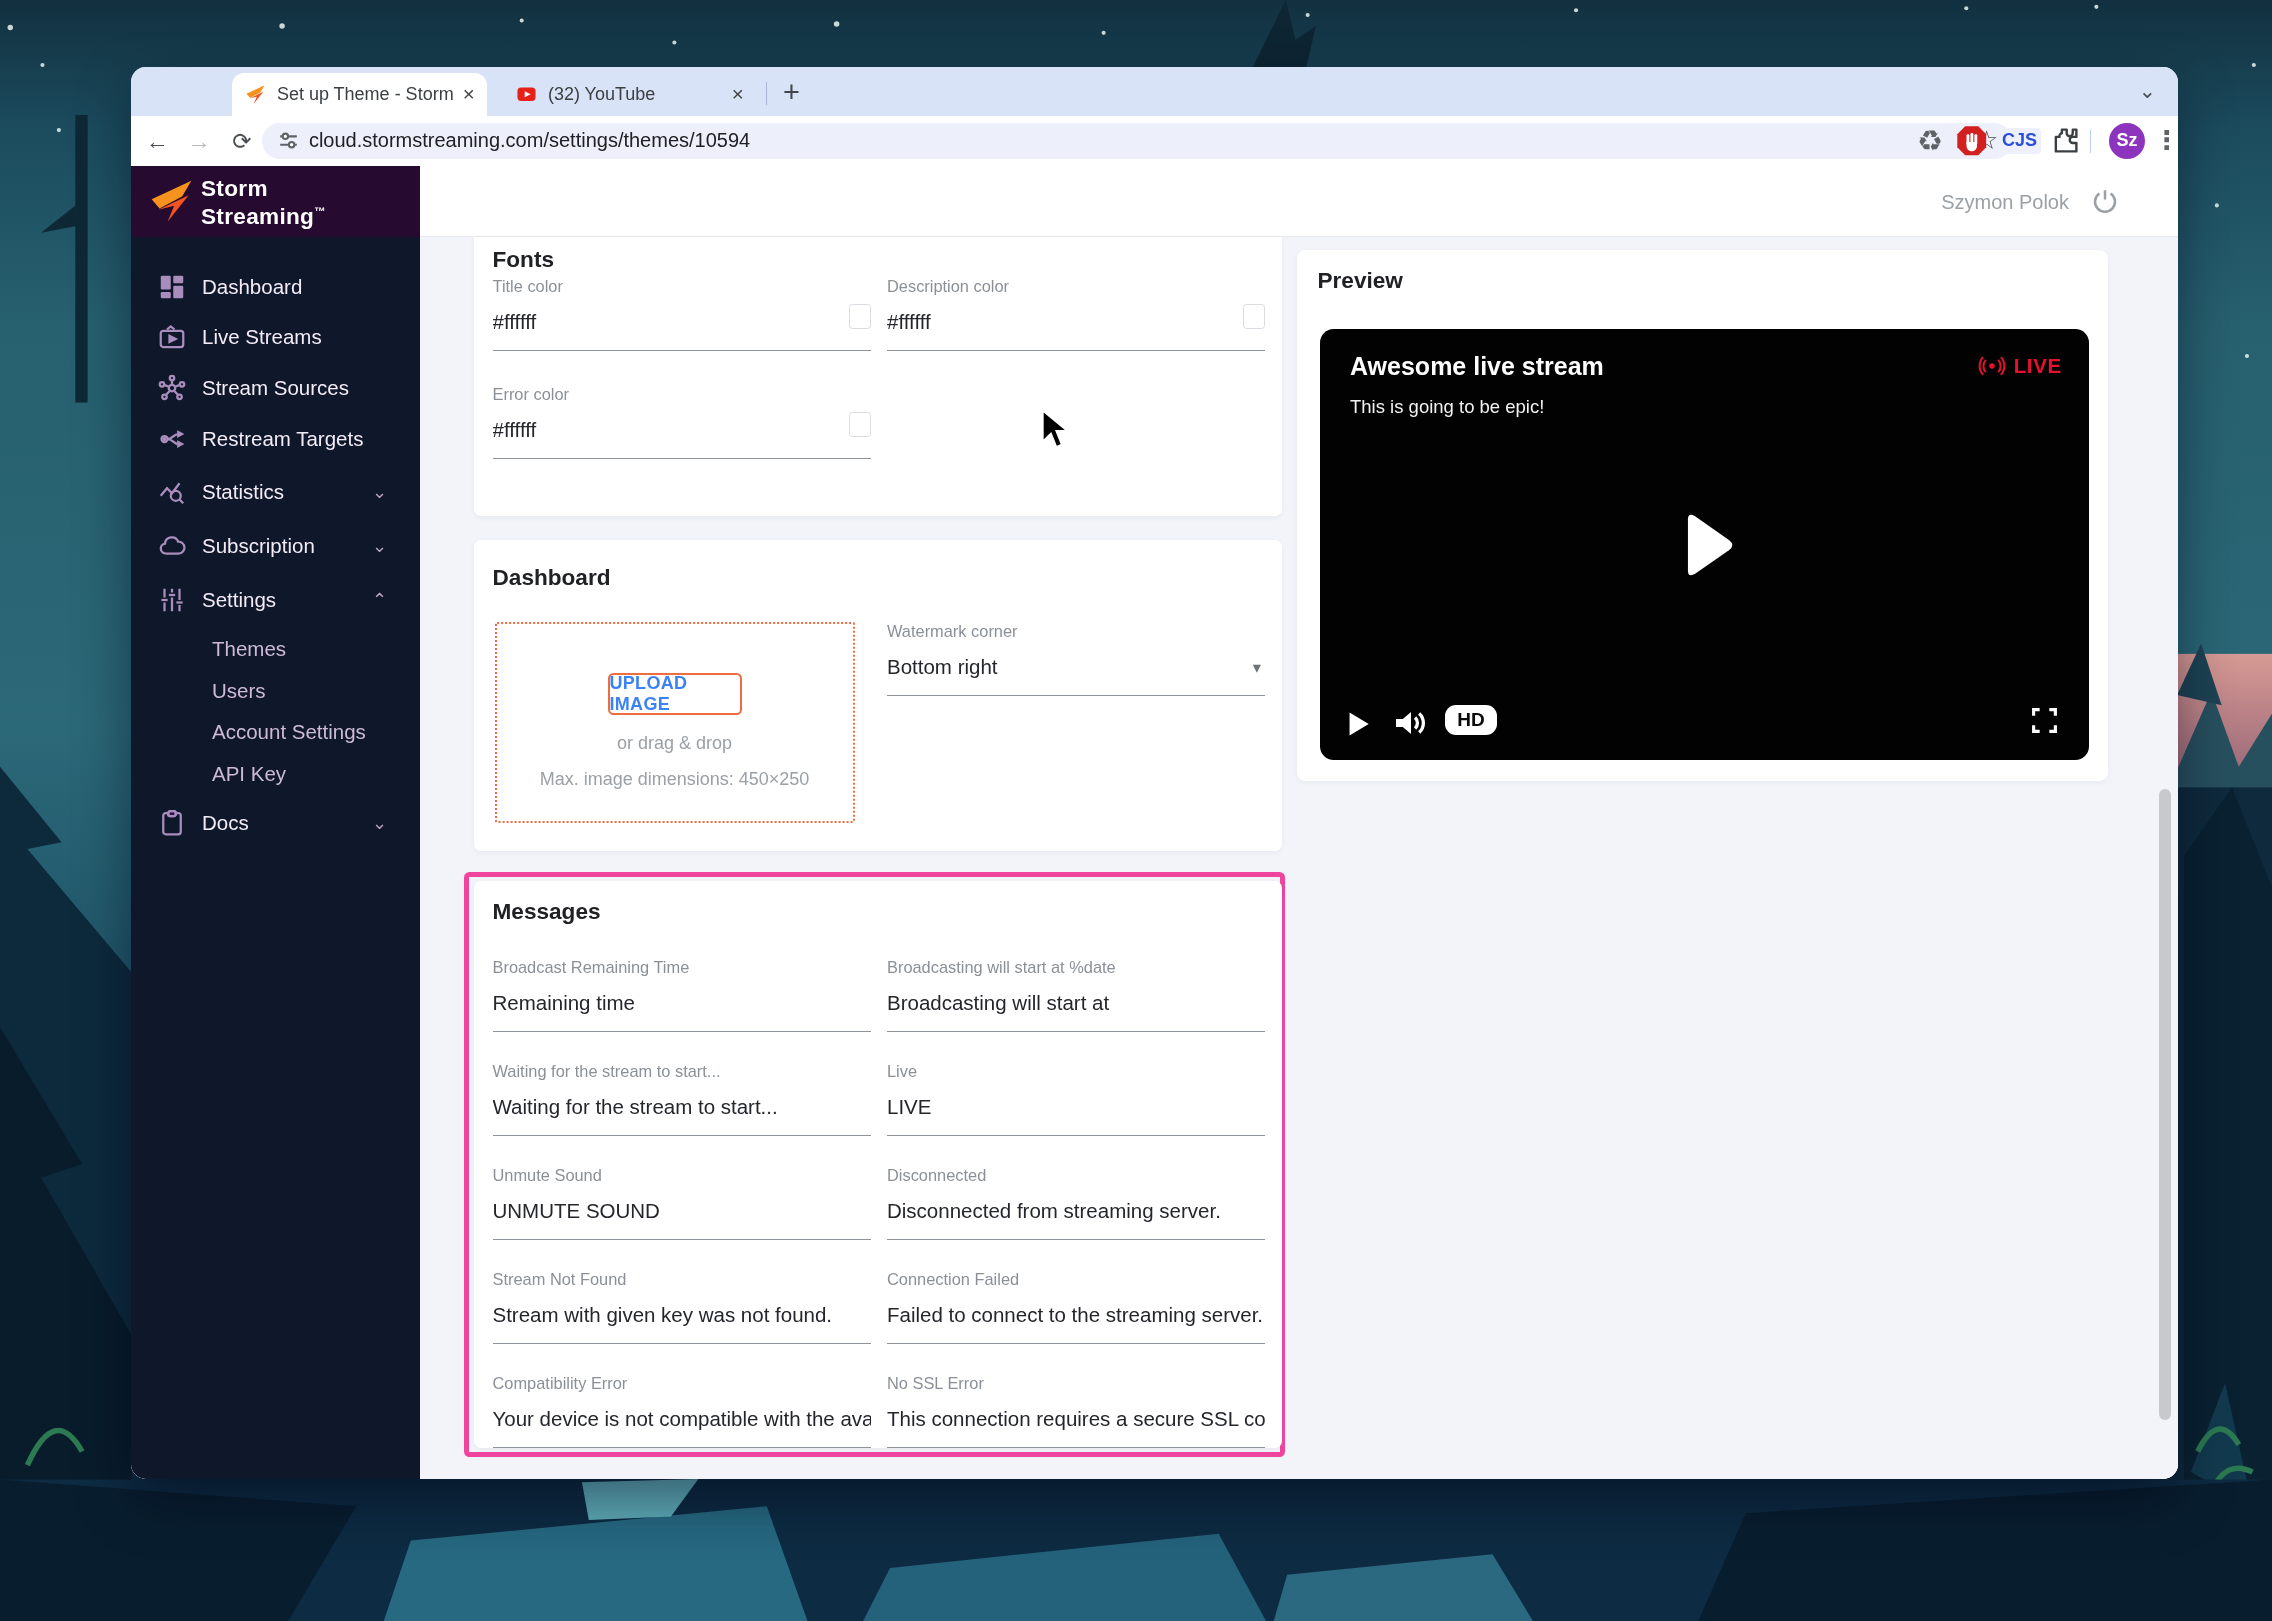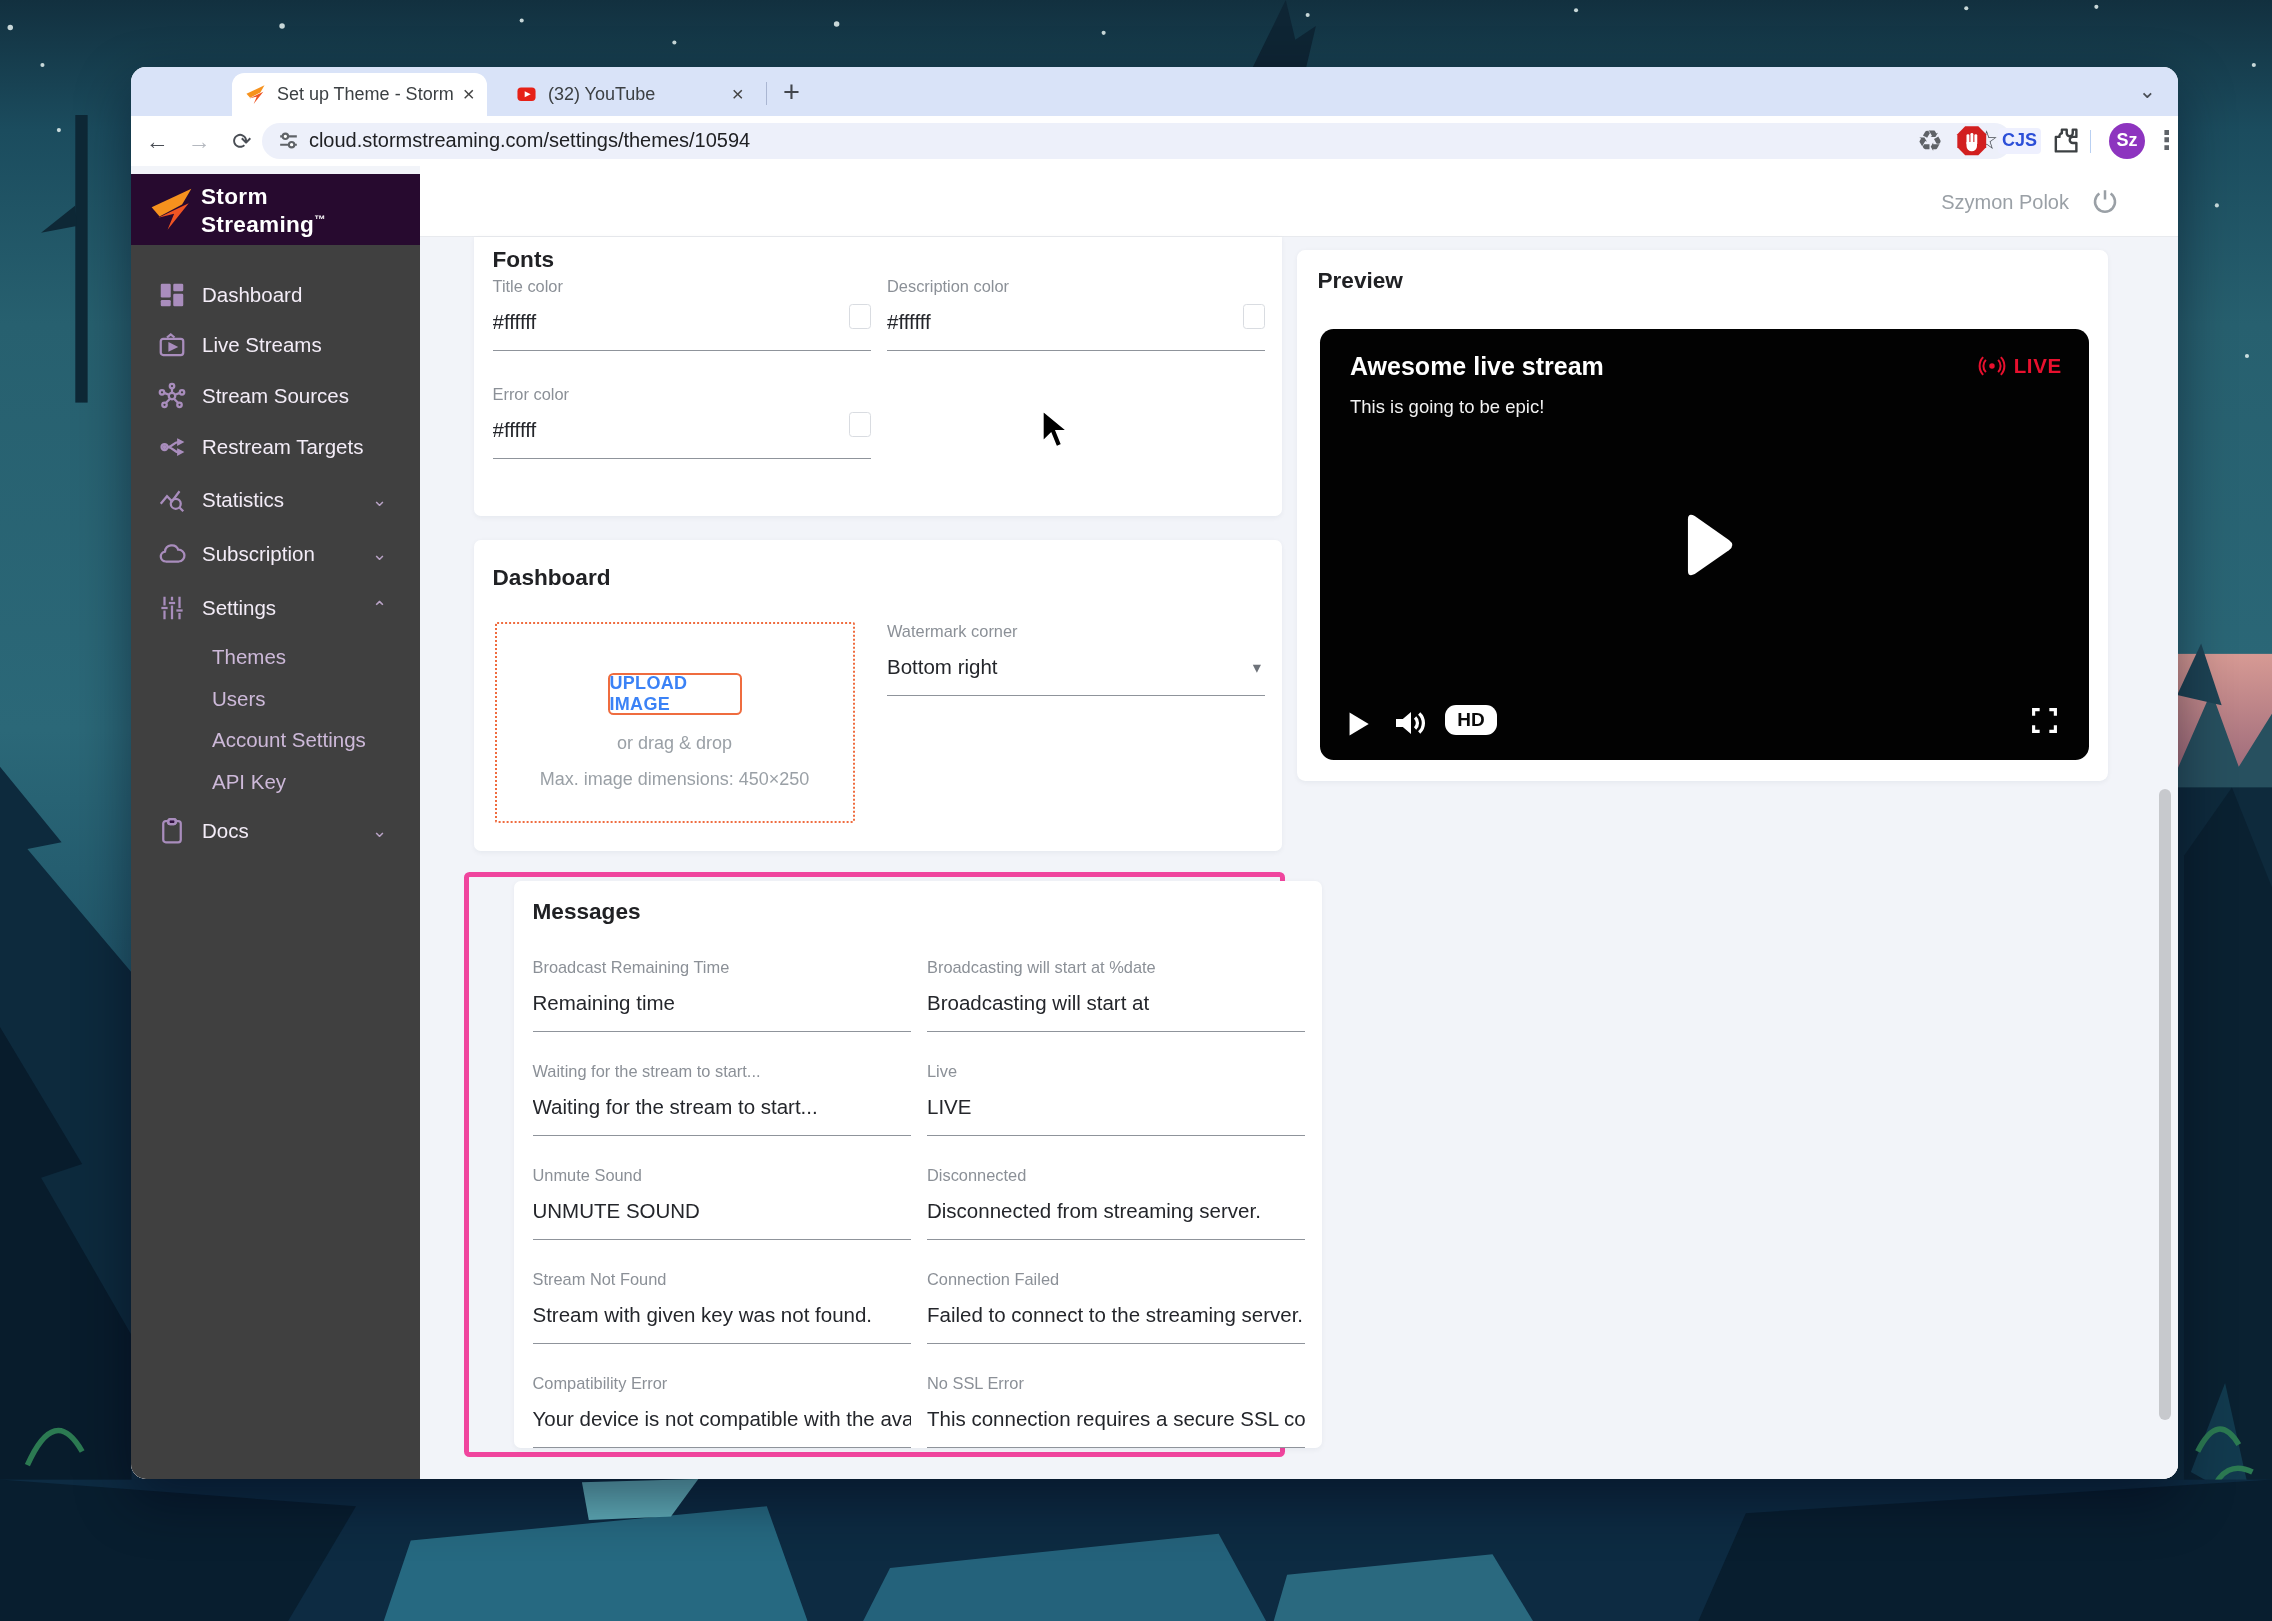--- a/index.html
+++ b/index.html
@@ -41,21 +41,21 @@
   .ext { position:absolute; top:8.2px; height:33px; display:flex; align-items:center; justify-content:center; }
   #avatar { width:36px; height:36px; border-radius:50%; background:#8d34bf; color:#fff; font-size:18px;
     font-weight:bold; display:flex; align-items:center; justify-content:center; top:6.8px; }
   #ext-cjs { font-size:18px; font-weight:bold; color:#2c4fd8; background:#eef0fe; border-radius:4.1px; padding:2.7px 4.1px; }
   #ext-recycle { font-size:29px; color:#5f6368; }
   #menu-dots { font-size:26px; color:#5f6368; font-weight:bold; }
   .toolbar-sep { position:absolute; top:13.7px; width:1.4px; height:23px; background:#b9d0f2; }
 
   
   #app { position:absolute; left:0; top:99px; width:2047px; height:1314px; background:#f2f4f9; }
-  #sidebar { position:absolute; left:0; top:8px; width:314px; height:100%; background:#404040; }
+  #sidebar { position:absolute; left:0; top:0; width:314px; height:100%; background:#0f172a; }
   #logo-band { position:absolute; left:0; top:0; width:100%; height:71px; background:#270a2f; }
   #logo-text { position:absolute; left:70px; top:11px; color:#fff; font-weight:bold;
     font-size:22.6px; line-height:23px; letter-spacing:0.3px; }
   #logo-tm { font-size:11px; vertical-align:super; }
   .side-item { position:absolute; left:0; width:100%; height:40px; display:flex; align-items:center; }
   .side-item .icon { position:absolute; left:26px; width:30px; height:30px; }
   .side-item .lbl { position:absolute; left:71px; font-size:20.5px; color:#f3ecf7; }
   .side-item .chev { position:absolute; left:241px; font-size:18px; color:#b9a3c6; }
   .side-sub .lbl { left:81px; color:#cdb9d9; }
 
@@ -415,21 +415,21 @@
         </div>
         <div class="field" style="left:413px; top:82px;">
           <div class="flabel">Watermark corner</div>
           <div class="fvalue">Bottom right</div>
           <div class="fline"></div>
           <span class="select-arrow">▾</span>
         </div>
       </div>
 
       <div id="msg-highlight"></div>
-      <div class="card" style="left:54px; top:644px; width:808px; height:567px;margin-left:40px;">
+      <div class="card" style="left:54px; top:644px; width:808px; height:567px;">
         <div class="card-title" style="top:18px;">Messages</div>
 
         <div class="field" style="left:18.5px; top:77px;">
           <div class="flabel">Broadcast Remaining Time</div>
           <div class="fvalue">Remaining time</div>
           <div class="fline"></div>
         </div>
         <div class="field" style="left:413px; top:77px;">
           <div class="flabel">Broadcasting will start at %date</div>
           <div class="fvalue">Broadcasting will start at</div>

